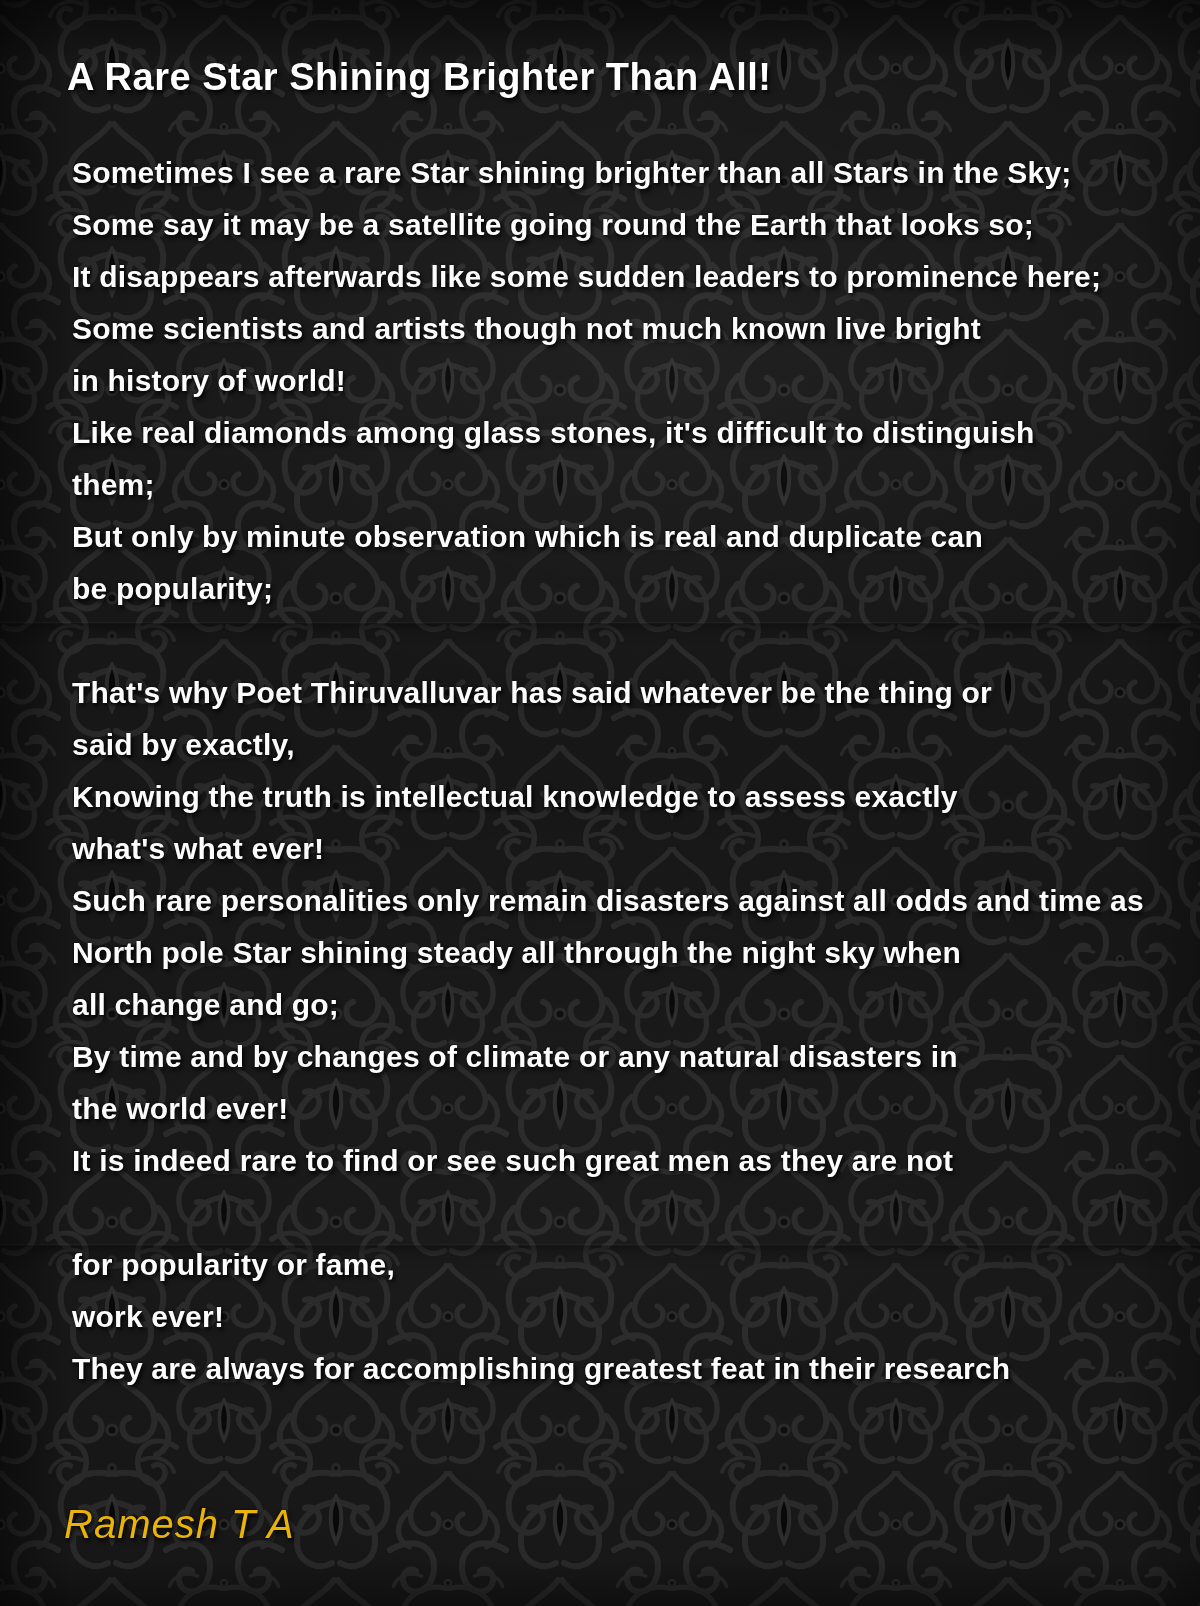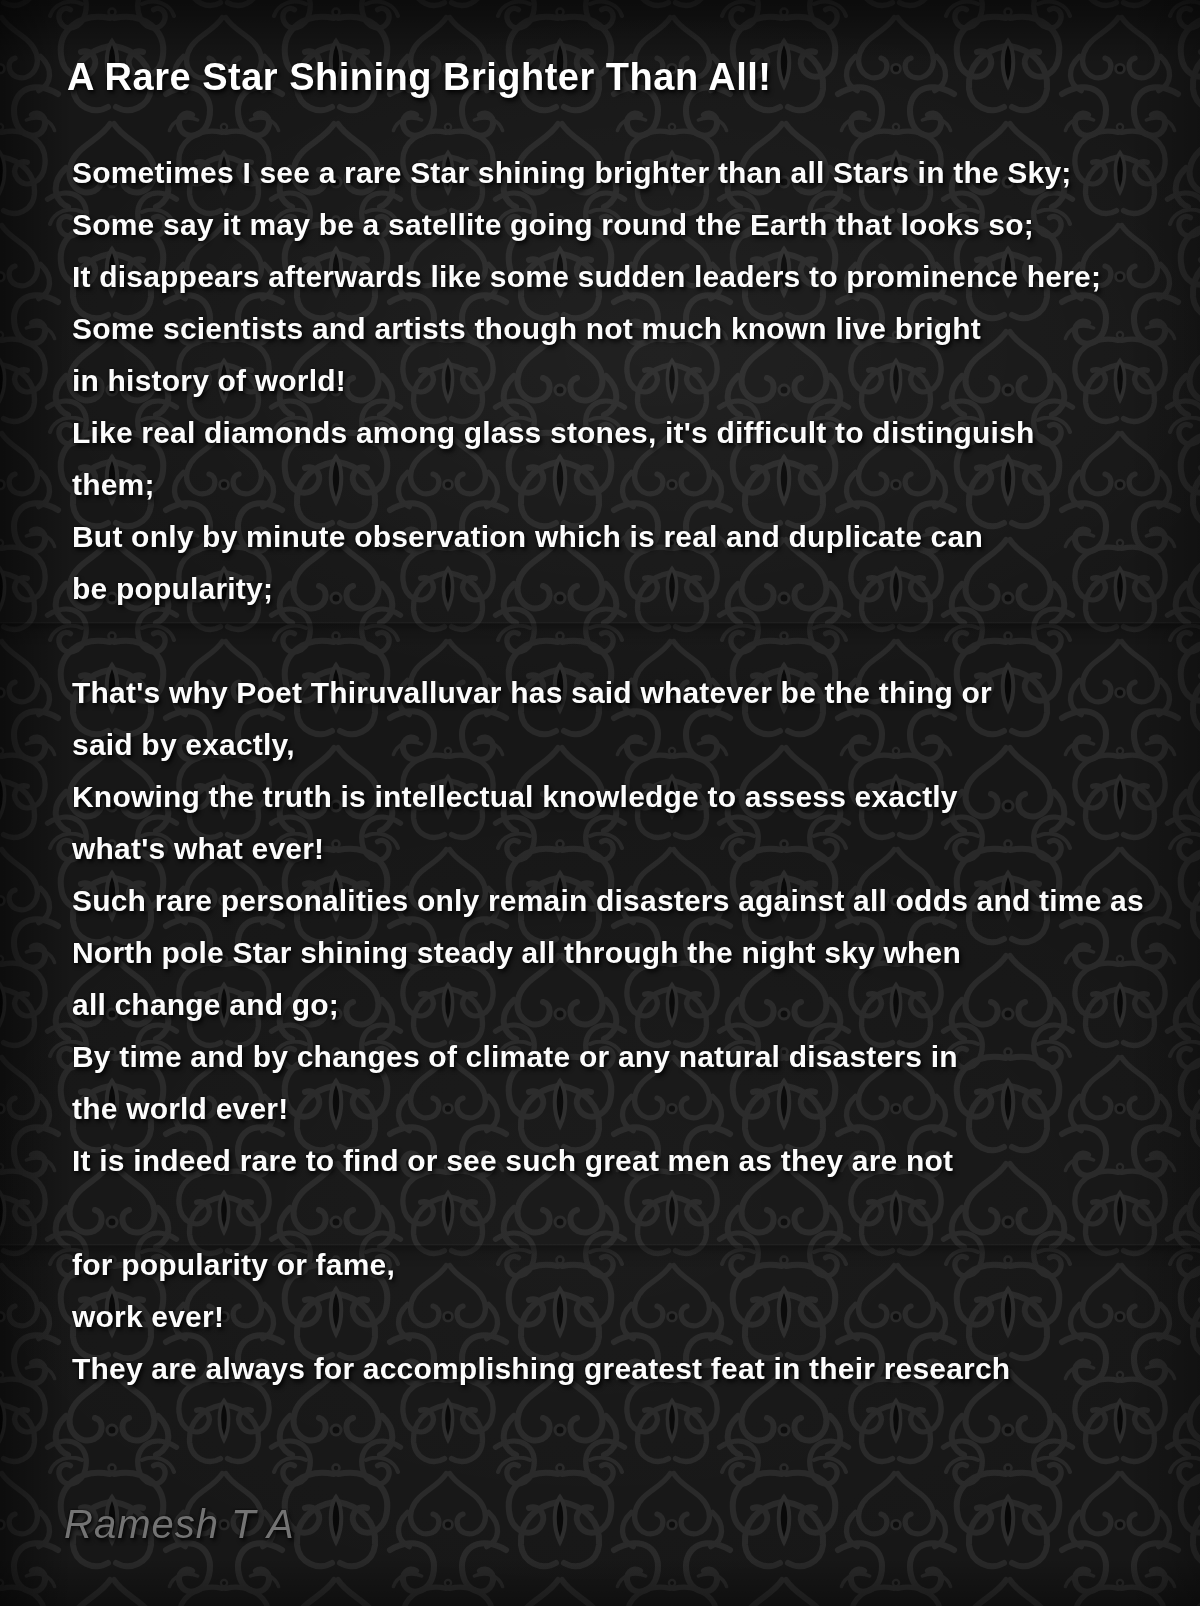--- a/index.html
+++ b/index.html
@@ -82,21 +82,21 @@
   }
   .poem-line.blank { height: 52px; }
   .poem-signature {
     position: absolute;
     left: 64px;
     top: 1498px;
     font-size: 40px;
     line-height: 52px;
     font-style: italic;
     font-weight: 400;
-    color: #737373;
+    color: #eab308;
     white-space: nowrap;
     letter-spacing: 1px;
     text-shadow: 0 0 2px rgba(0,0,0,0.9), 2px 3px 4px rgba(0,0,0,0.8);
   }
 </style>
 </head>
 <body>
 
 <div class="page">
 

